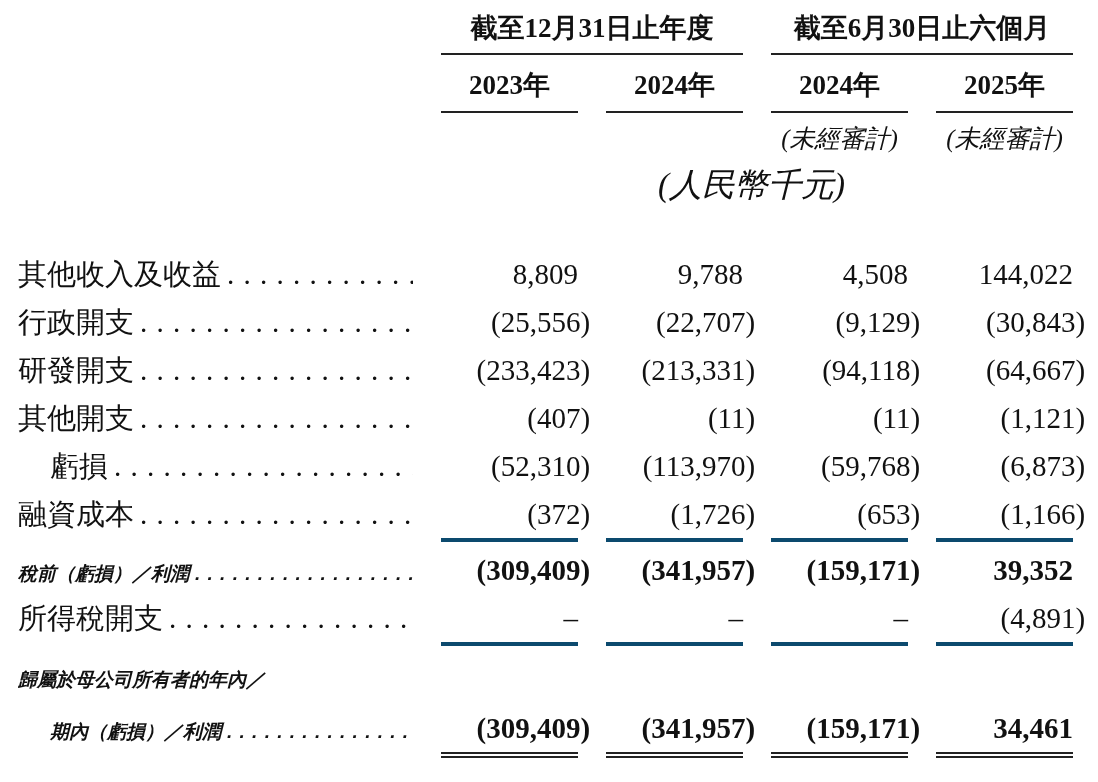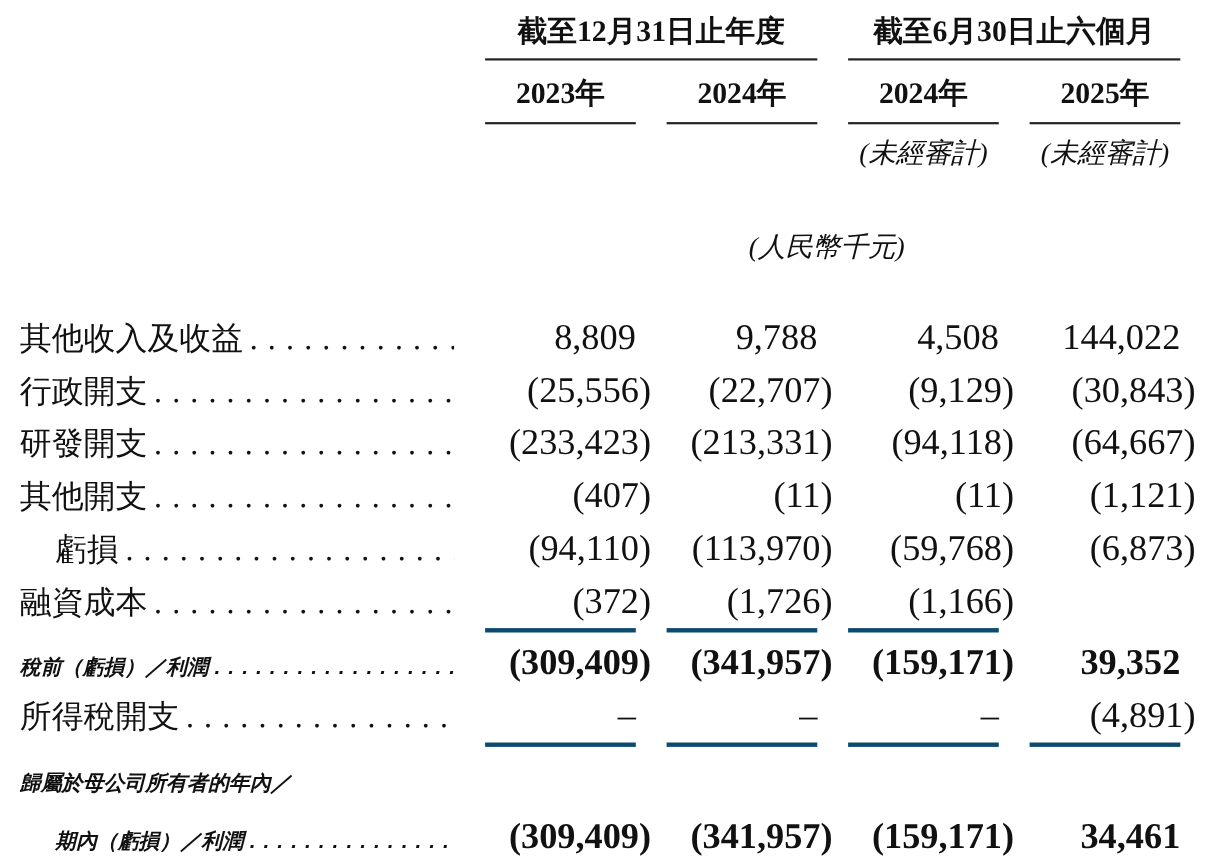--- a/index.html
+++ b/index.html
@@ -19,21 +19,21 @@
     overflow: hidden; white-space: nowrap;
     font-size: 29px;
   }
   .label-col .indent { padding-left: 32px; }
   .dots {
     flex: 1 1 auto; overflow: hidden; white-space: nowrap;
     margin-left: 6px; letter-spacing: 1px;
   }
   .num {
     width: 137px; margin-left: 28px; flex: 0 0 auto;
-    text-align: right; font-size: 33px; white-space: nowrap;
+    text-align: right; font-size: 29px; white-space: nowrap;
   }
   .val { display: inline-block; }
   .val.hang { margin-right: -0.42em; }
 
   
   .hdr-groups { display: flex; align-items: flex-start; }
   .hdr-spacer { width: 395px; flex: 0 0 auto; }
   .group {
     width: 302px; margin-left: 28px; flex: 0 0 auto;
     text-align: center; font-weight: 700; font-size: 27px;
@@ -49,21 +49,21 @@
   }
   .note-row { display: flex; margin-top: 9px; }
   .note-cell {
     width: 137px; margin-left: 28px; flex: 0 0 auto;
     display: flex; justify-content: center;
     font-style: italic; font-size: 25px; white-space: nowrap;
   }
   .currency-row { display: flex; margin-top: 8px; }
   .currency {
     flex: 1 1 auto; text-align: center;
-    font-style: italic; font-size: 25px; margin-top: 45px;
+    font-style: italic; font-size: 33px;
   }
 
   
   .data { margin-top: 42px; }
   .r { height: 48px; line-height: 48px; }
   .r .num { line-height: 48px; }
   .bold .label-col, .bold .num { font-weight: 700; }
   .bold .label-col { font-family: "Liberation Sans", "DejaVu Sans", sans-serif; font-size: 19px; font-style: italic; }
   .u { border-bottom: 4px solid #0c4a6e; }
   .dd { position: relative; border-bottom: 2px solid #222; }
@@ -155,33 +155,34 @@
       <div class="num"><span class="val hang">(11)</span></div>
       <div class="num"><span class="val hang">(1,121)</span></div>
     </div>
 
 
     <div class="row r">
       <div class="label-col">
           <span class="indent">虧損</span>
           <span class="dots">. . . . . . . . . . . . . . . . . . . . . . . . . . . . . . . . . . . .</span>
         </div>
-      <div class="num"><span class="val hang">(94,110)</span></div>
+      <div class="num"><span class="val hang">(52,310)</span></div>
       <div class="num"><span class="val hang">(113,970)</span></div>
       <div class="num"><span class="val hang">(59,768)</span></div>
       <div class="num"><span class="val hang">(6,873)</span></div>
     </div>
 
     <div class="row r">
       <div class="label-col">
           <span>融資成本</span>
           <span class="dots">. . . . . . . . . . . . . . . . . . . . . . . . . . . . . . . . . . . .</span>
         </div>
       <div class="num u"><span class="val hang">(372)</span></div>
       <div class="num u"><span class="val hang">(1,726)</span></div>
+      <div class="num u"><span class="val hang">(653)</span></div>
       <div class="num u"><span class="val hang">(1,166)</span></div>
     </div>
 
     <div class="row r bold mt8">
       <div class="label-col">
           <span>稅前（虧損）／利潤</span>
           <span class="dots">. . . . . . . . . . . . . . . . . . . . . . . . . . . . . . . . . . . .</span>
         </div>
       <div class="num"><span class="val hang">(309,409)</span></div>
       <div class="num"><span class="val hang">(341,957)</span></div>

